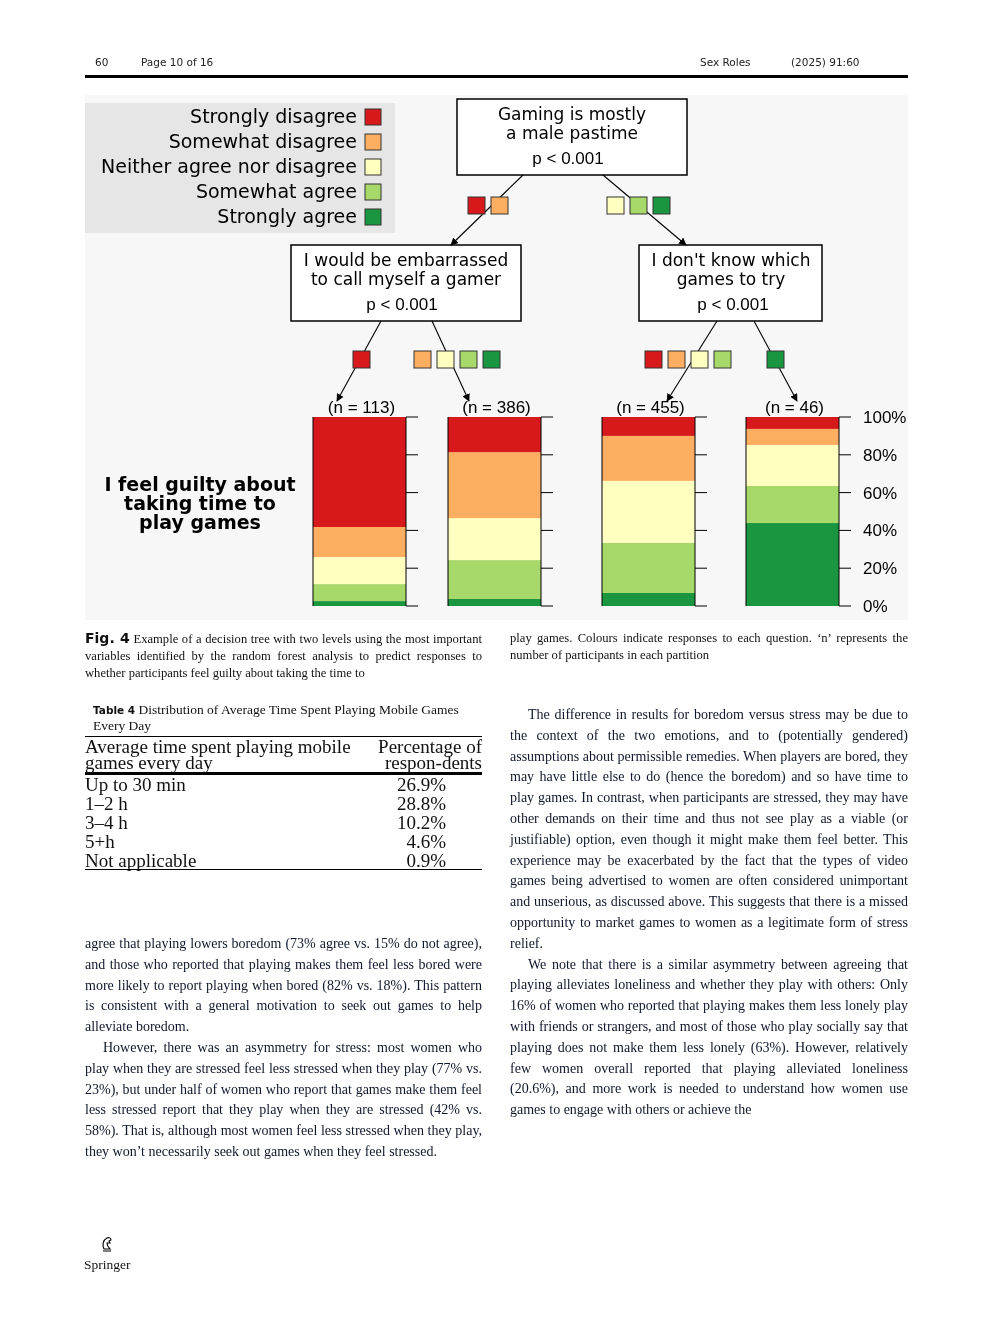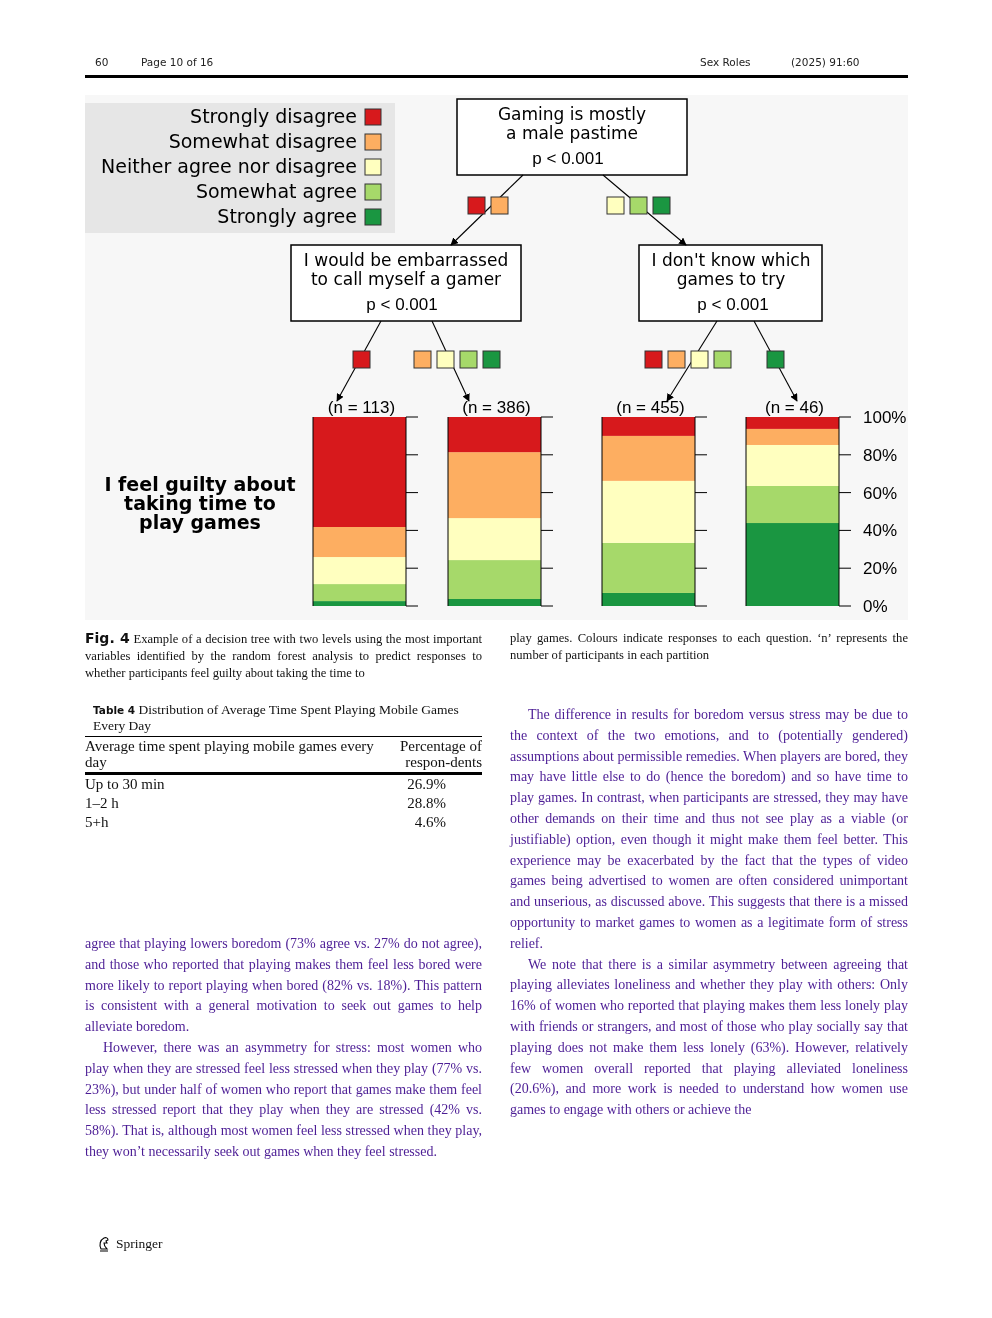--- a/index.html
+++ b/index.html
@@ -4,30 +4,30 @@
 <style>
   html, body { margin:0; padding:0; background:#fff; }
   body { width:992px; height:1318px; position:relative; overflow:hidden; color:#111; }
   .hdr { position:absolute; top:56px; font-family:"DejaVu Sans", sans-serif; font-size:10.5px; color:#222; }
   .rule { position:absolute; left:85px; width:823px; top:75px; height:3px; background:#000; }
   #fig { position:absolute; left:85px; top:95px; }
   .caption { position:absolute; font-family:"Liberation Serif", serif; font-size:12.6px; line-height:16.8px; text-align:justify; }
   .caption b { font-family:"DejaVu Sans", sans-serif; font-size:14px; font-weight:bold; }
   .tbl-title { position:absolute; left:85px; top:702px; width:397px; font-family:"Liberation Serif", serif; font-size:13.5px; line-height:16px;margin-left:8px; }
   .tbl-title b { font-family:"DejaVu Sans", sans-serif; font-size:10.5px; font-weight:bold; }
-  table.t4 { position:absolute; left:85px; top:736px; width:397px; border-collapse:collapse; font-family:"Liberation Serif", serif; font-size:15px; }
+  table.t4 { position:absolute; left:85px; top:736px; width:397px; border-collapse:collapse; font-family:"Liberation Serif", serif; font-size:19px; }
   table.t4 th { font-weight:normal; text-align:left; vertical-align:top; line-height:15.5px; padding:2px 0 2px 0; border-top:1px solid #000; border-bottom:3px solid #000; }
   table.t4 td { line-height:15.5px; padding:2px 0 1.4px 0; }
   table.t4 tr.last td { border-bottom:1px solid #000; }
   table.t4 .pc { width:72px; text-align:right; padding-right:36px; }
   table.t4 th.pc { text-align:right; padding-right:0; width:72px; }
-  .body-text { position:absolute; font-family:"Liberation Serif", serif; font-size:14px; line-height:20.8px; text-align:justify; color:#4c1d95; }
+  .body-text { position:absolute; font-family:"Liberation Serif", serif; font-size:14px; line-height:20.8px; text-align:justify; color:#0f172a; }
   .body-text p { margin:0; }
   .body-text p.indent { text-indent:18px; }
-  .footer { position:absolute; left:96px; top:1235px; font-family:"Liberation Serif", serif; font-size:13.5px; display:flex; align-items:center; gap:4px; }
+  .footer { position:absolute; left:84px; top:1235px; font-family:"Liberation Serif", serif; font-size:13.5px; display:flex; align-items:center; gap:4px;flex-direction:column; }
 </style>
 </head>
 <body>
 
 <span class="hdr" style="left:95px">60</span>
 <span class="hdr" style="left:141px">Page 10 of 16</span>
 <span class="hdr" style="left:700px">Sex Roles</span>
 <span class="hdr" style="left:791px">(2025) 91:60</span>
 <div class="rule"></div>
 
@@ -197,28 +197,36 @@
   <tbody id="tbody">
       <tr>
         <td>Up to 30 min</td>
         <td class="pc">26.9%</td>
       </tr>
       <tr>
         <td>1–2 h</td>
         <td class="pc">28.8%</td>
       </tr>
       <tr>
+        <td>3–4 h</td>
+        <td class="pc">10.2%</td>
+      </tr>
+      <tr>
         <td>5+h</td>
         <td class="pc">4.6%</td>
       </tr>
+      <tr class="last">
+        <td>Not applicable</td>
+        <td class="pc">0.9%</td>
+      </tr>
     </tbody>
 </table>
 
 <div class="body-text" style="left:85px; top:934px; width:397px;">
-  <p>agree that playing lowers boredom (73% agree vs. 27% do not agree), and those who reported that playing makes them feel less bored were more likely to report playing when bored (82% vs. 18%). This pattern is consistent with a general motivation to seek out games to help alleviate boredom.</p>
+  <p>agree that playing lowers boredom (73% agree vs. 15% do not agree), and those who reported that playing makes them feel less bored were more likely to report playing when bored (82% vs. 18%). This pattern is consistent with a general motivation to seek out games to help alleviate boredom.</p>
   <p class="indent">However, there was an asymmetry for stress: most women who play when they are stressed feel less stressed when they play (77% vs. 23%), but under half of women who report that games make them feel less stressed report that they play when they are stressed (42% vs. 58%). That is, although most women feel less stressed when they play, they won’t necessarily seek out games when they feel stressed.</p>
 </div>
 <div class="body-text" style="left:510px; top:705px; width:398px;">
   <p class="indent">The difference in results for boredom versus stress may be due to the context of the two emotions, and to (potentially gendered) assumptions about permissible remedies. When players are bored, they may have little else to do (hence the boredom) and so have time to play games. In contrast, when participants are stressed, they may have other demands on their time and thus not see play as a viable (or justifiable) option, even though it might make them feel better. This experience may be exacerbated by the fact that the types of video games being advertised to women are often considered unimportant and unserious, as discussed above. This suggests that there is a missed opportunity to market games to women as a legitimate form of stress relief.</p>
   <p class="indent">We note that there is a similar asymmetry between agreeing that playing alleviates loneliness and whether they play with others: Only 16% of women who reported that playing makes them less lonely play with friends or strangers, and most of those who play socially say that playing does not make them less lonely (63%). However, relatively few women overall reported that playing alleviated loneliness (20.6%), and more work is needed to understand how women use games to engage with others or achieve the</p>
 </div>
 
 <div class="footer">
   <svg width="16" height="18" viewBox="0 0 16 18">
     <path d="M4 16 L12 16 M5 14 C3 10 4 5 8 3 C10 2 12 3 12 5 L10 6 L11 8 L8 8 C8 10 9 12 11 14 Z" fill="none" stroke="#000" stroke-width="1.1"></path>

